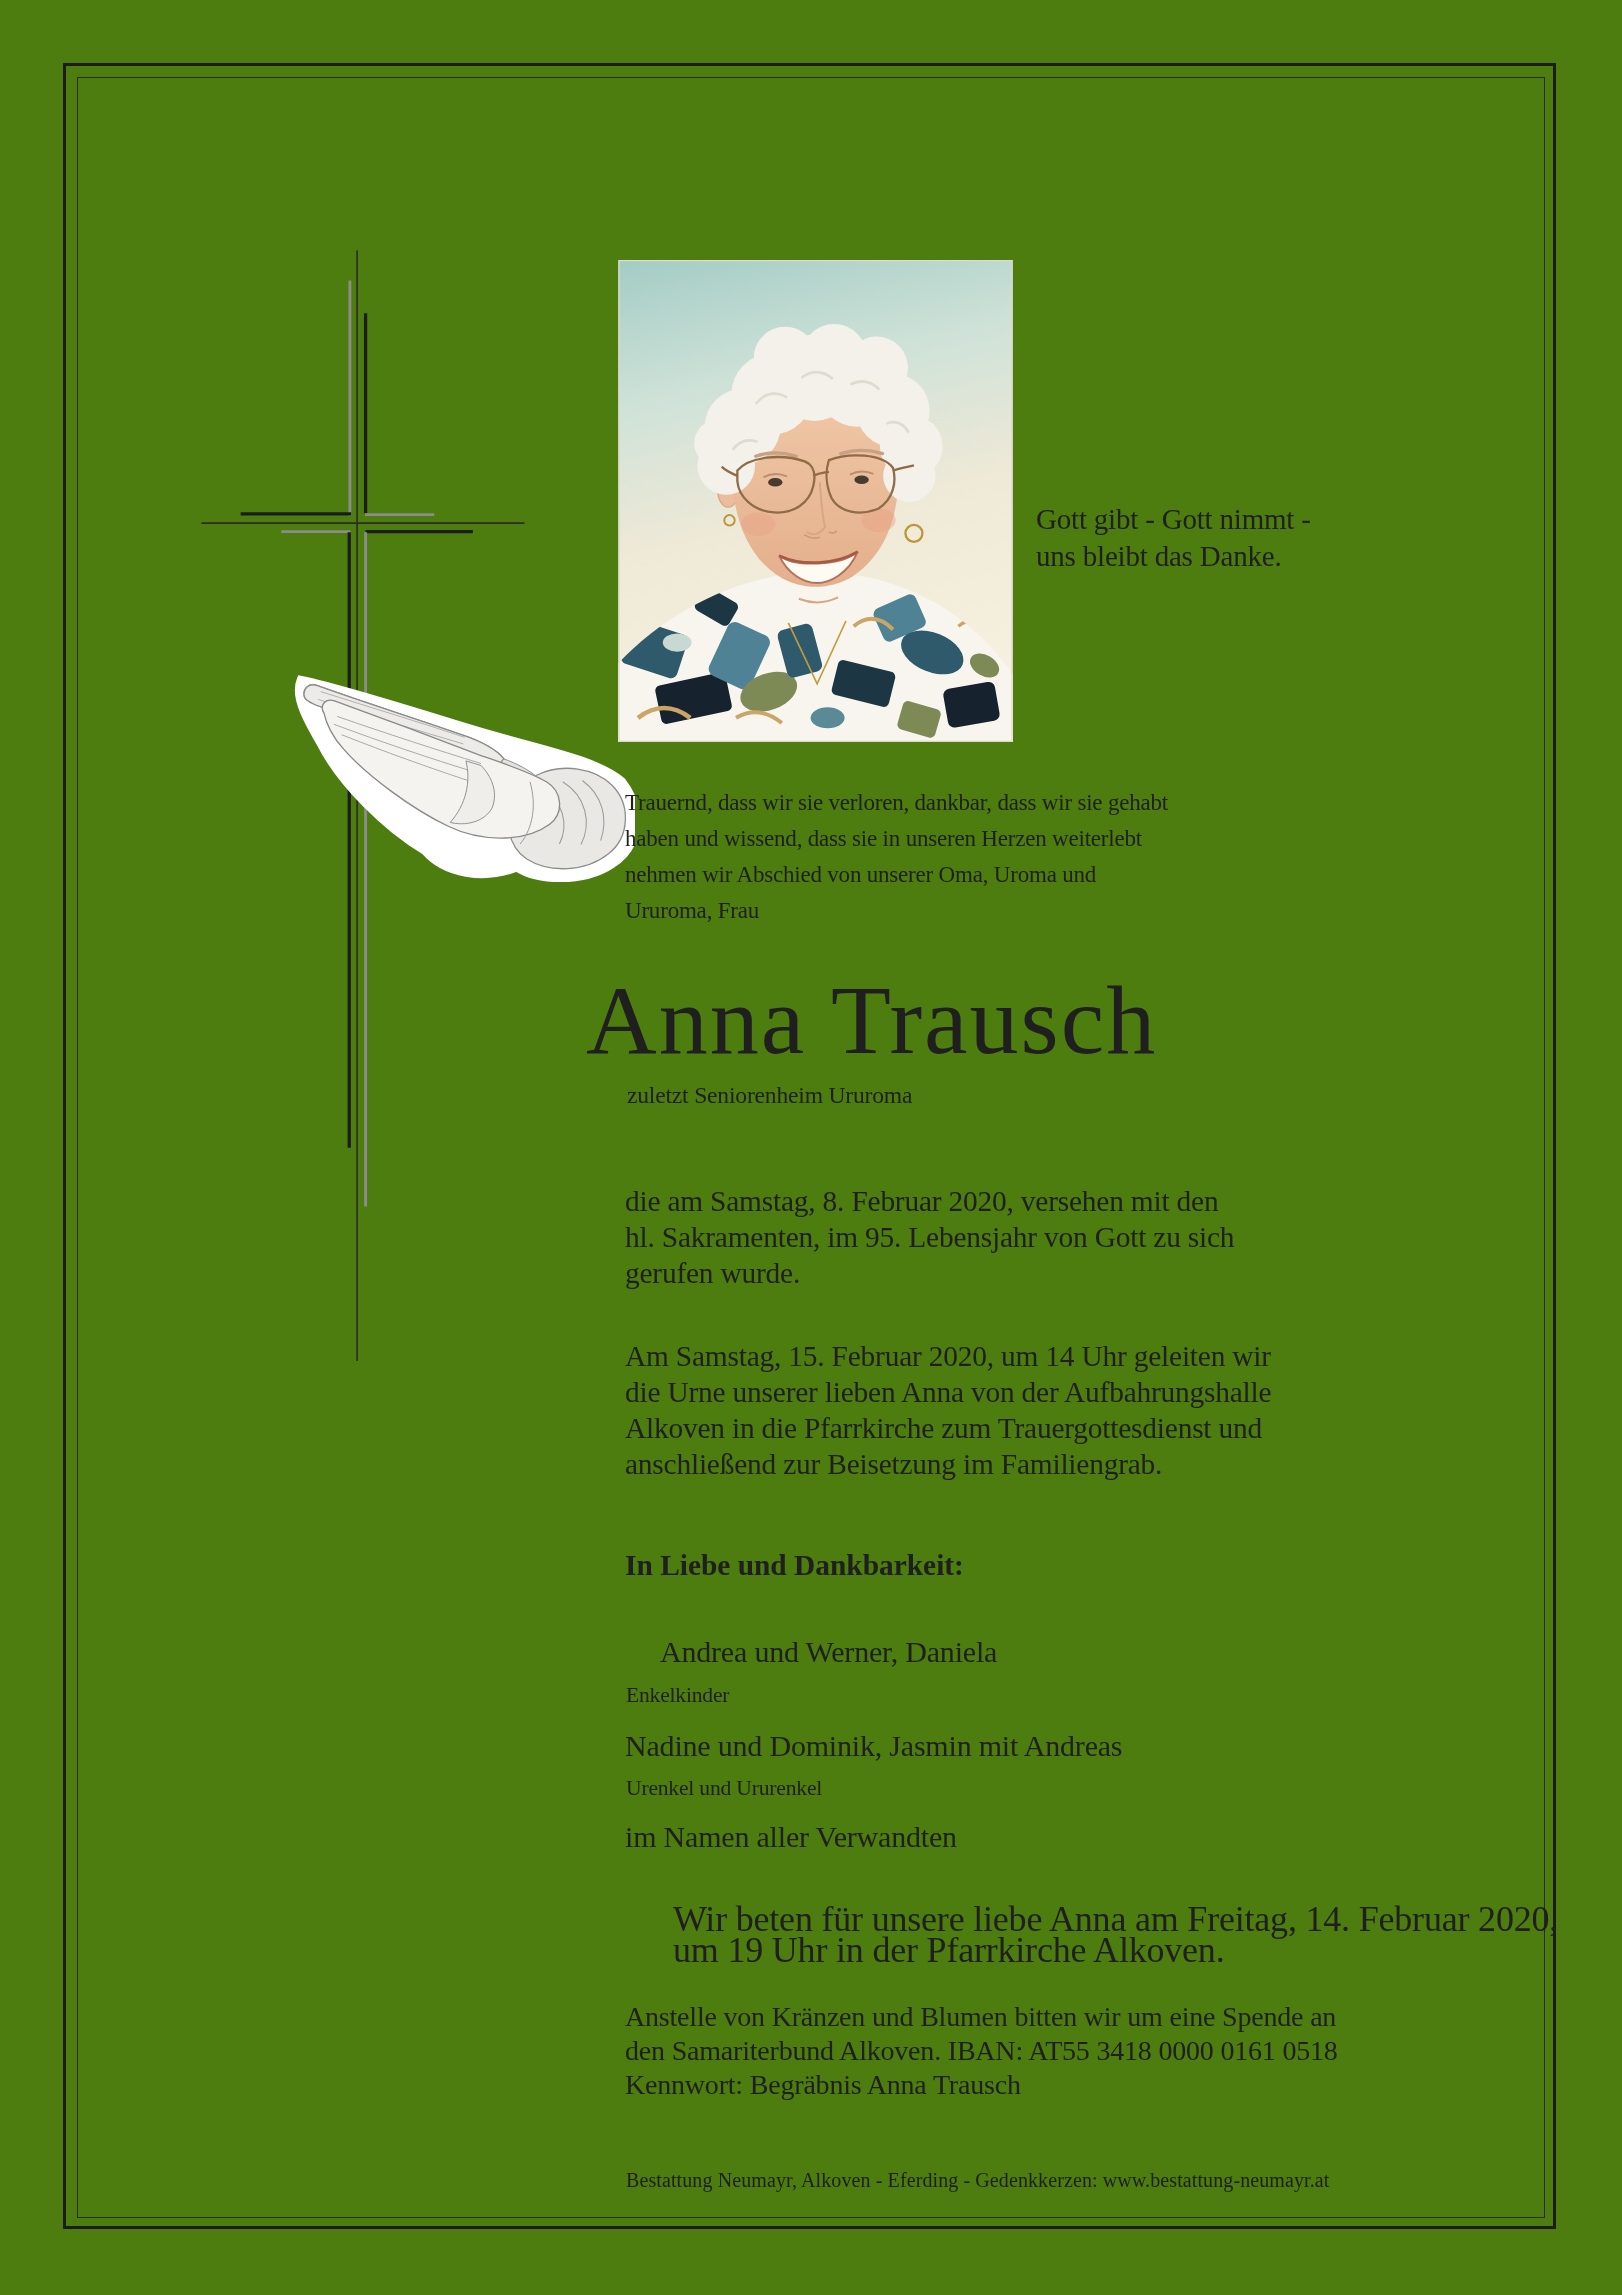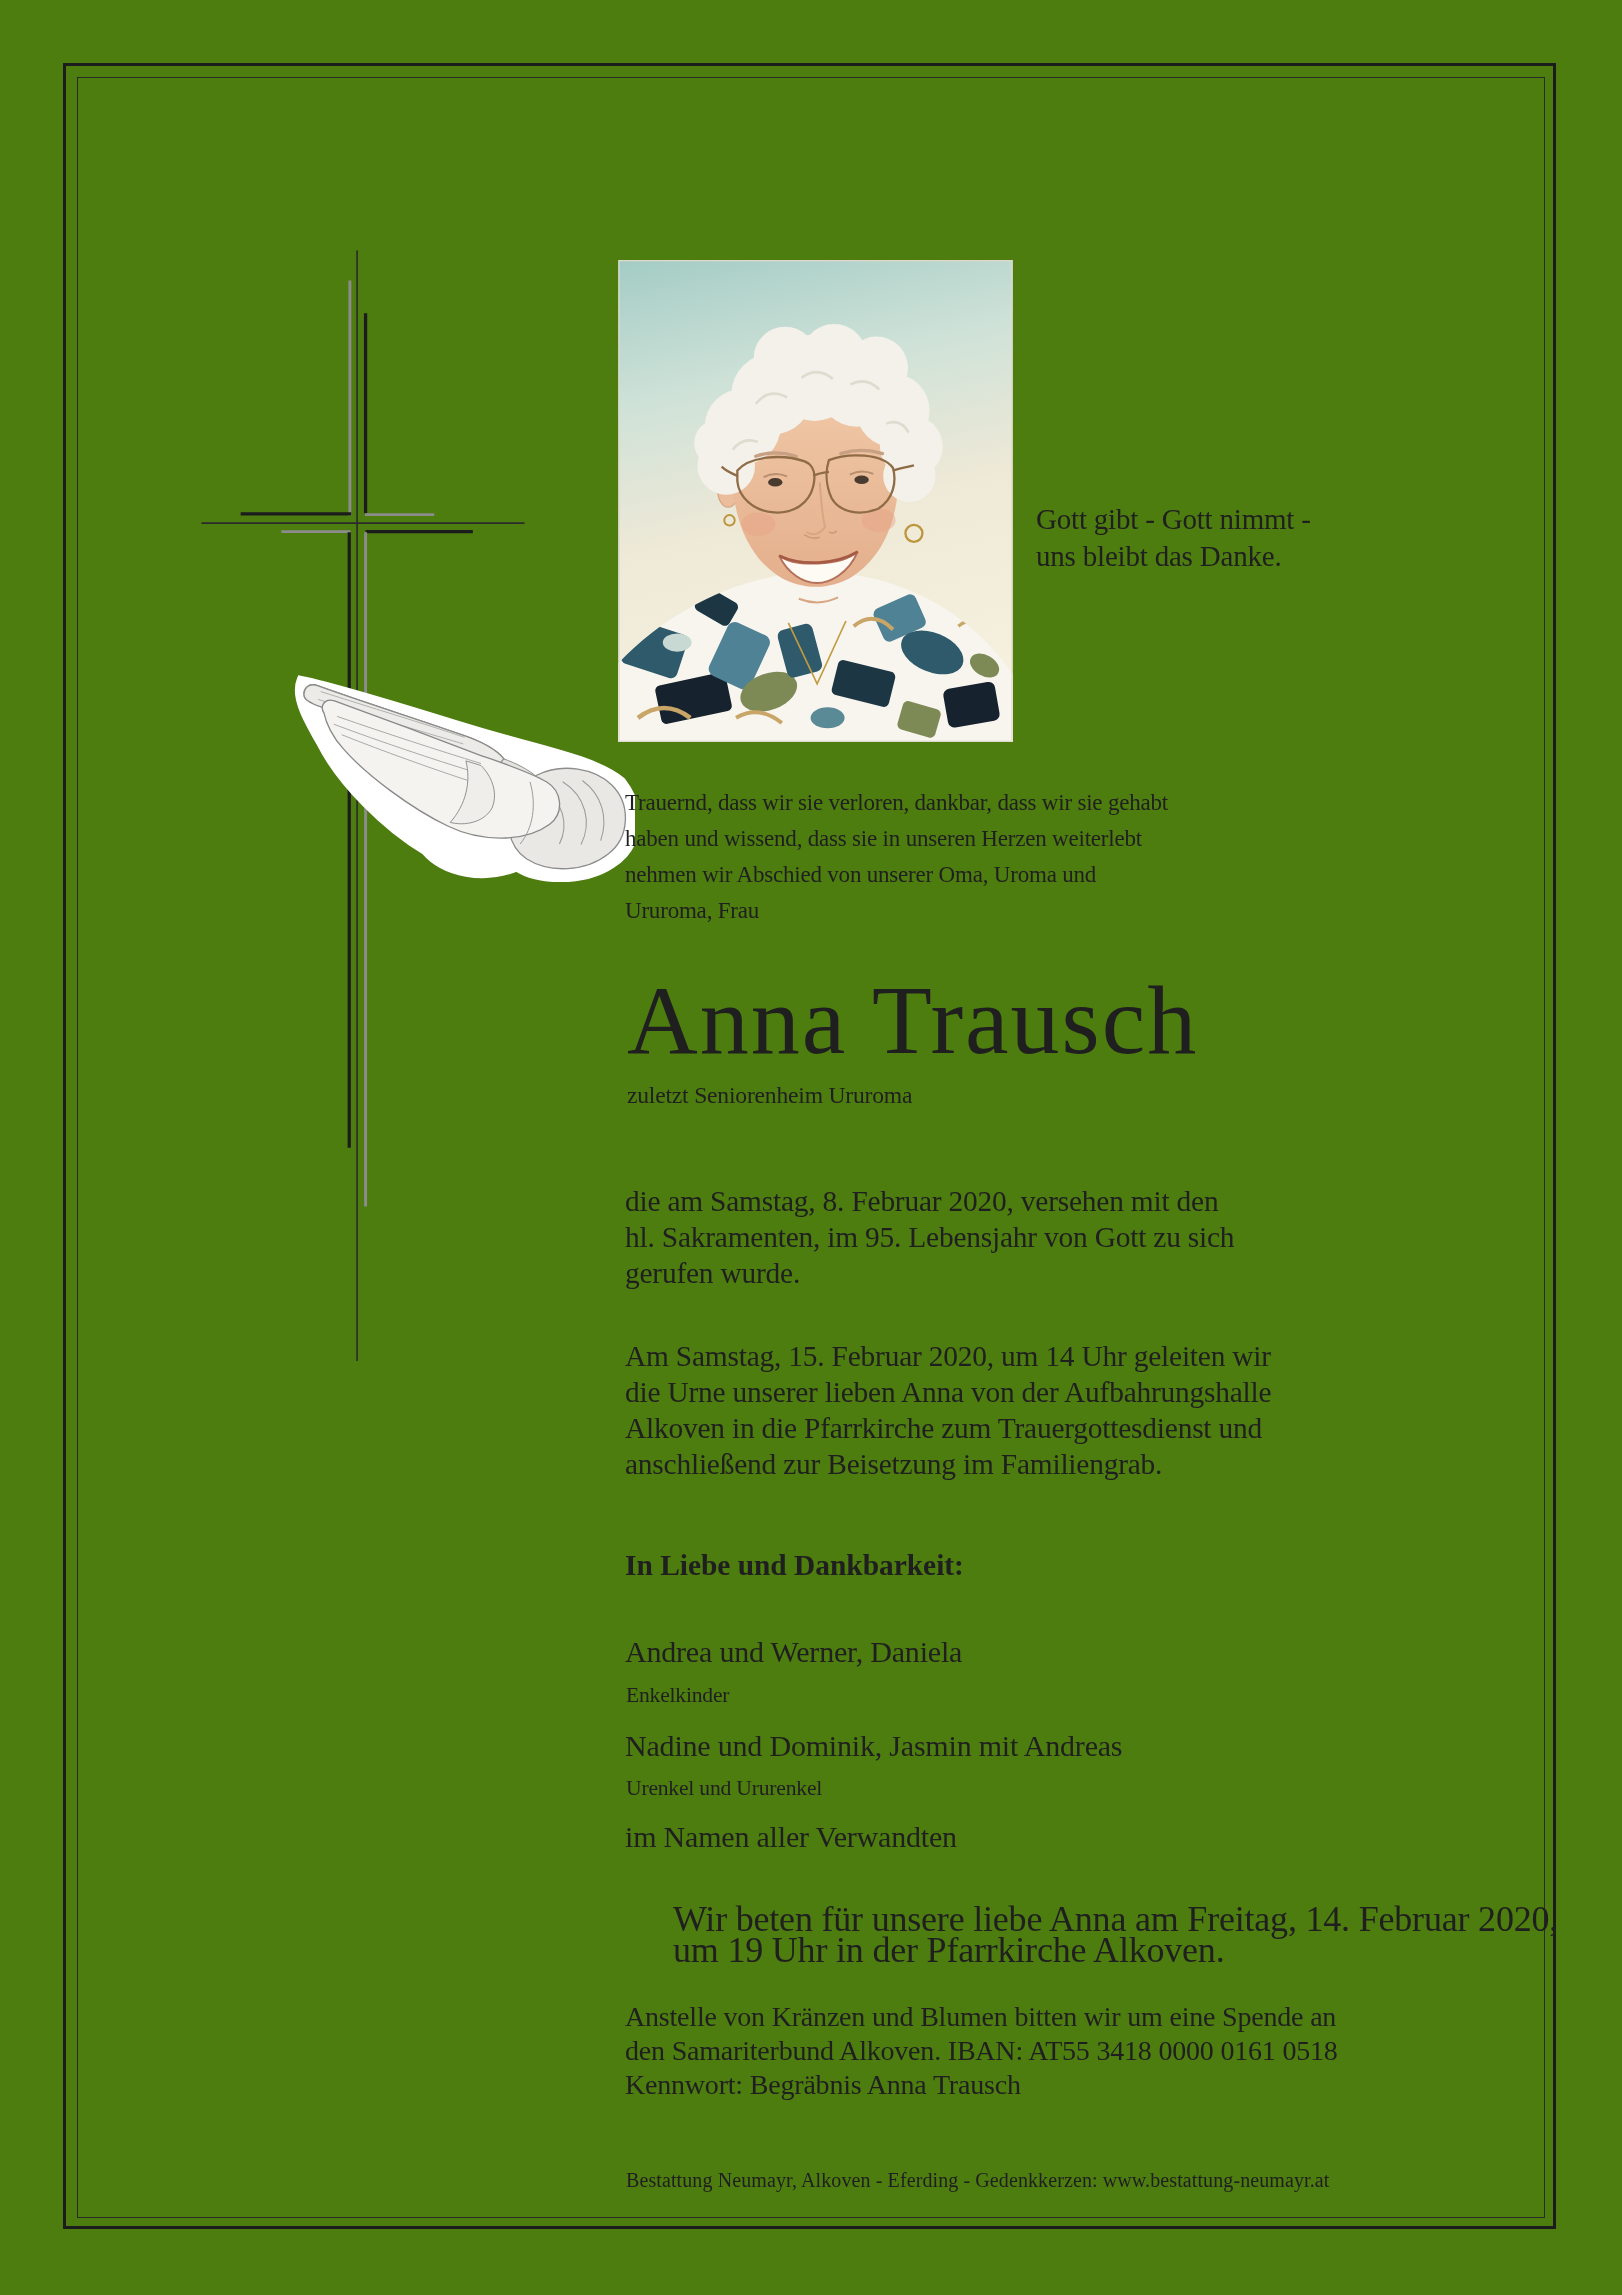--- a/index.html
+++ b/index.html
@@ -5,26 +5,26 @@
   html,body{margin:0;padding:0;background:#ffffff;}
   .sheet{
     position:relative;width:1622px;height:2295px;background:#4d7c0f;overflow:hidden;
     font-family:"Liberation Serif","DejaVu Serif",serif;color:#1f1f1f;
   }
   .frame-outer{position:absolute;left:63px;top:63px;width:1493px;height:2166px;border:3.3px solid #1c1c1c;box-sizing:border-box;}
   .frame-inner{position:absolute;left:77px;top:77px;width:1468px;height:2141px;border:1.3px solid #2a2a2a;box-sizing:border-box;}
   .txt{position:absolute;white-space:pre-line;letter-spacing:-0.2px;}
   .quote{left:1036px;top:501px;font-size:29px;line-height:37px;}
   .intro{left:625px;top:785px;font-size:23px;line-height:36px;}
-  .deceased-name{left:627px;top:971px;font-size:98px;line-height:98px;font-weight:400;letter-spacing:2px;margin:0;}
+  .deceased-name{left:586px;top:971px;font-size:98px;line-height:98px;font-weight:400;letter-spacing:2px;margin:0;}
   .residence{left:627px;top:1082px;font-size:23.6px;line-height:26px;}
   .death-notice{left:625px;top:1183px;font-size:29.4px;line-height:36px;}
   .funeral-notice{left:625px;top:1338px;font-size:29.4px;line-height:36px;}
   .closing-heading{left:625px;top:1549px;font-size:29.4px;font-weight:700;letter-spacing:0;}
-  .mourner-names-1{left:625px;top:1635px;font-size:30px;}
+  .mourner-names-1{left:660px;top:1635px;font-size:30px;}
   .mourner-rel-1{left:626px;top:1683px;font-size:21.6px;}
   .mourner-names-2{left:625px;top:1729px;font-size:30px;}
   .mourner-rel-2{left:626px;top:1776px;font-size:21.6px;text-align:right;}
   .representation{left:625px;top:1820px;font-size:30px;}
   .prayer{left:625px;top:1904px;font-size:36px;line-height:31px;margin-left:48px;}
   .donation{left:625px;top:2000px;font-size:28px;line-height:34px;}
   .footer{left:626px;top:2169px;font-size:20px;letter-spacing:0.1px;}
   svg{position:absolute;pointer-events:none;}
   .cross-svg{left:0;top:0;}
   .hands-svg{left:255px;top:651px;}

